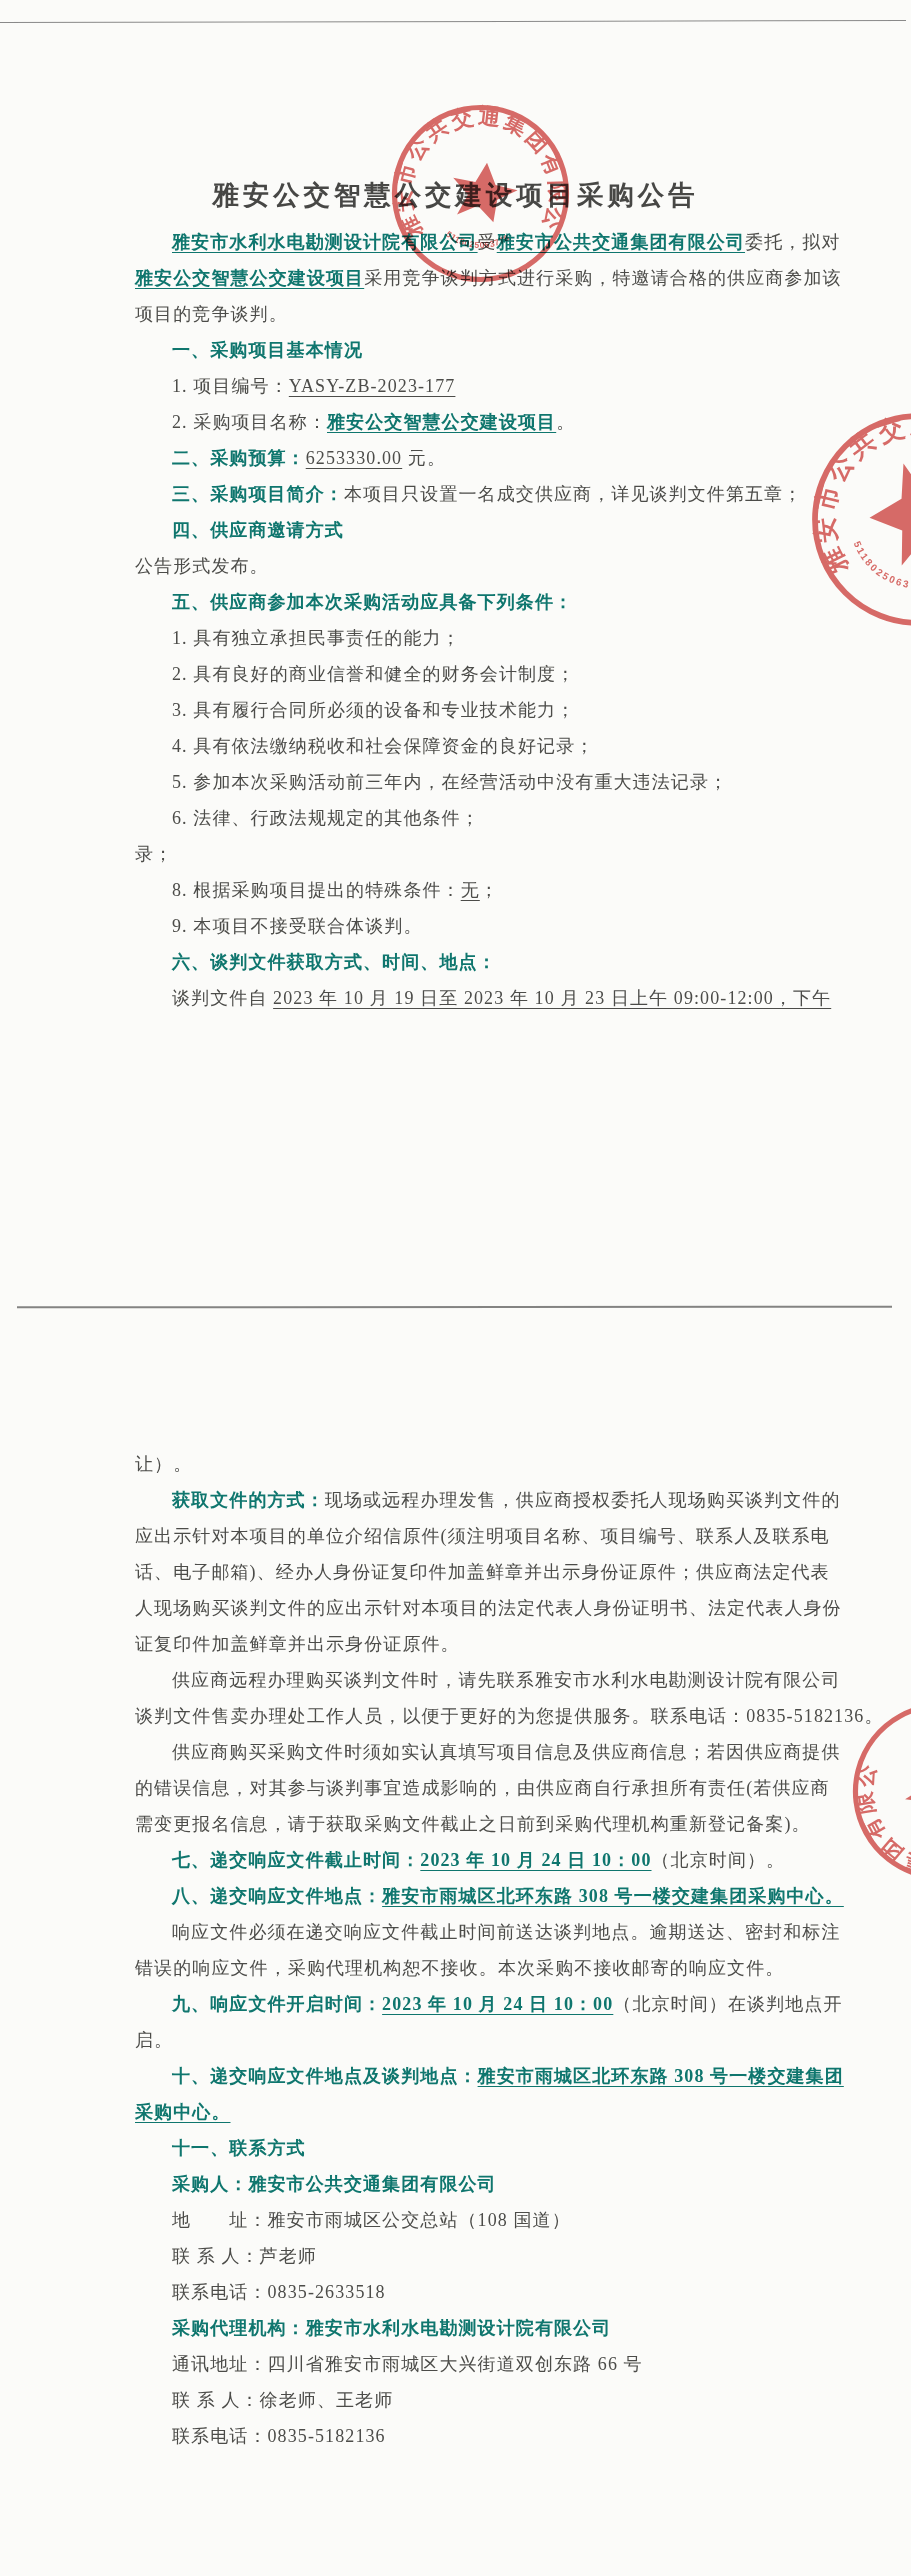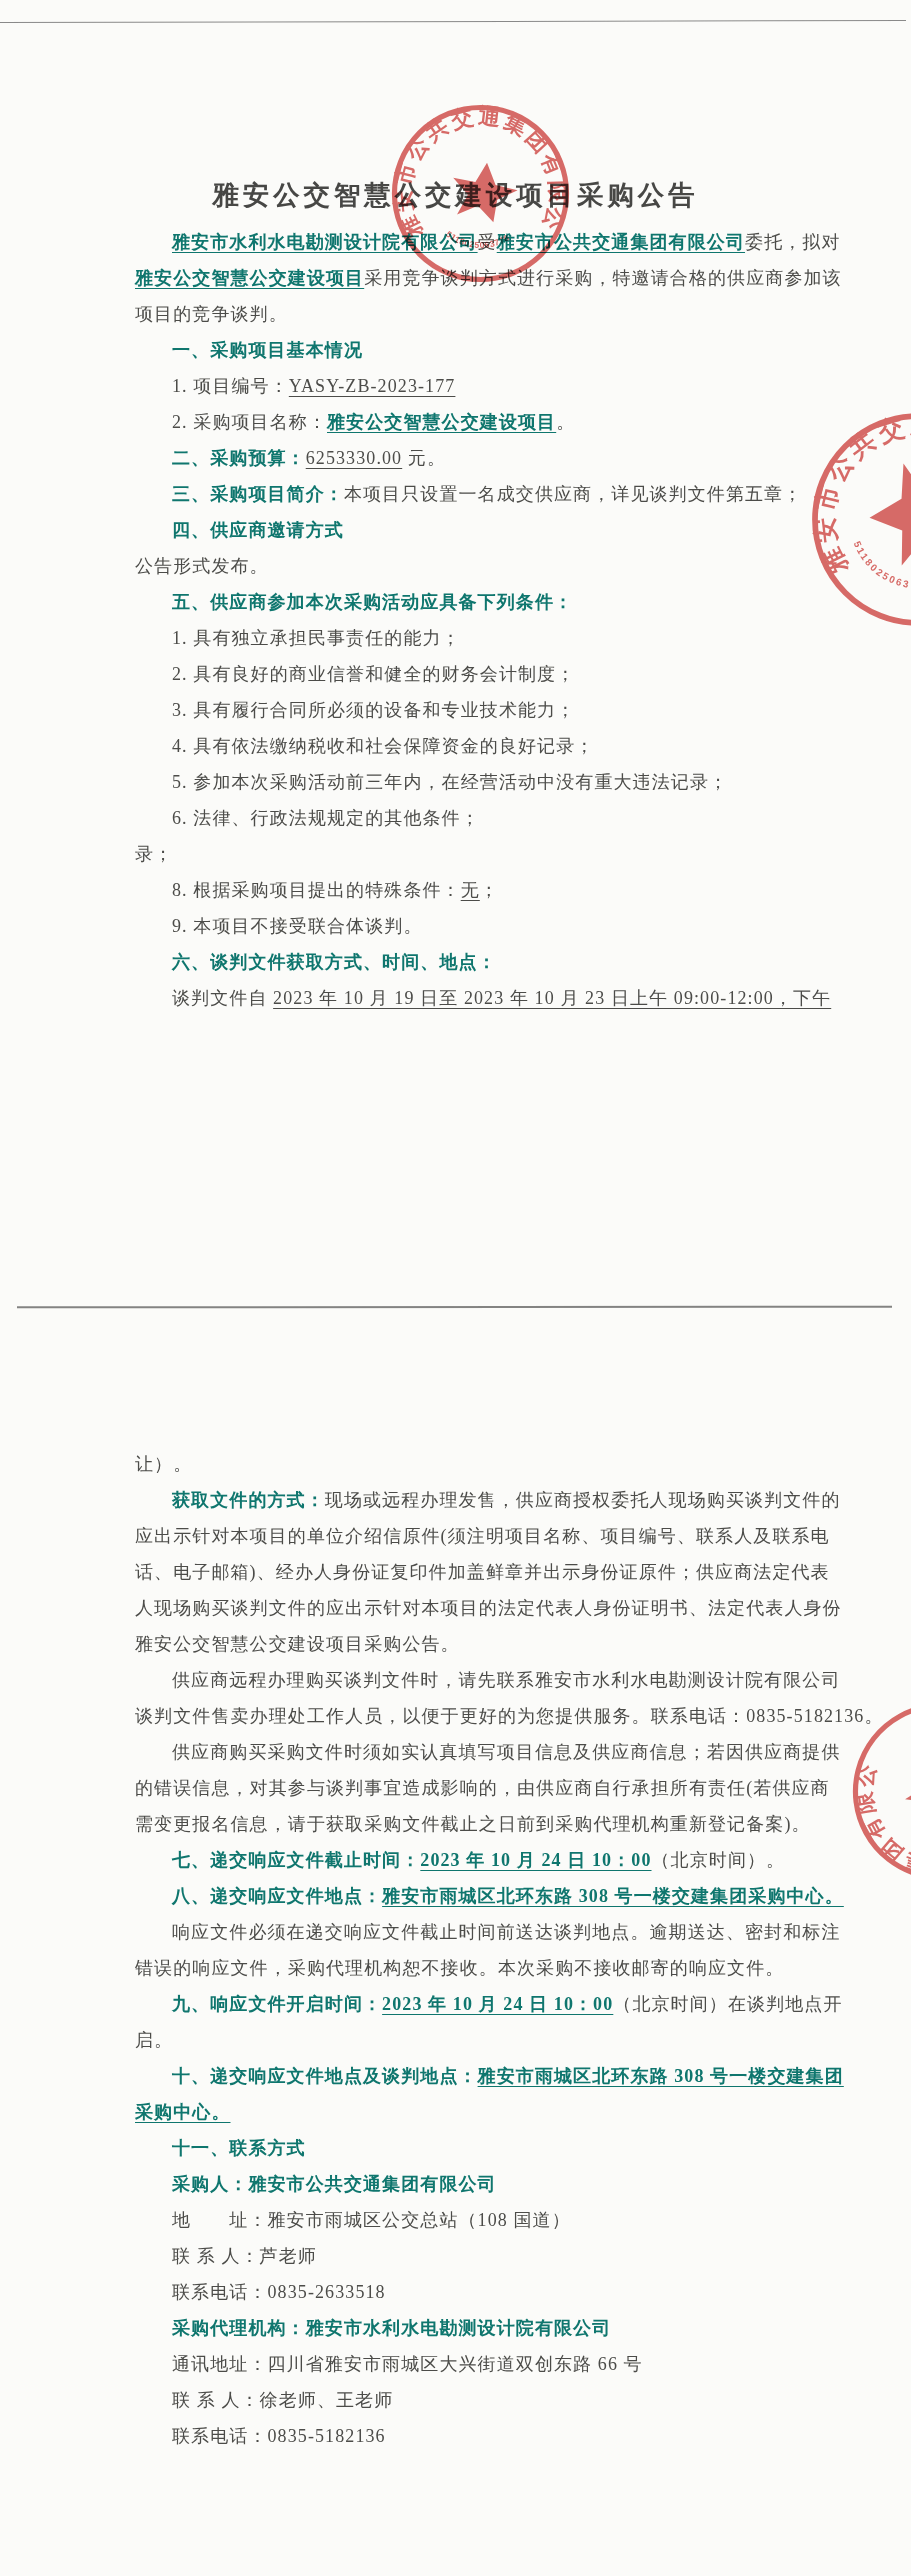--- a/index.html
+++ b/index.html
@@ -64,21 +64,21 @@
     <div class="line ind"><span class="seg">9. 本项目不接受联合体谈判。</span></div>
     <div class="line ind"><span class="seg b">六、谈判文件获取方式、时间、地点：</span></div>
     <div class="line ind"><span class="seg">谈判文件自 </span><span class="seg u">2023 年 10 月 19 日至 2023 年 10 月 23 日上午 09:00-12:00，下午</span></div>
   </div>
 <div class="page" id="page-2">
     <div class="line"><span class="seg">让）。</span></div>
     <div class="line ind"><span class="seg b">获取文件的方式：</span><span class="seg">现场或远程办理发售，供应商授权委托人现场购买谈判文件的</span></div>
     <div class="line"><span class="seg">应出示针对本项目的单位介绍信原件(须注明项目名称、项目编号、联系人及联系电</span></div>
     <div class="line"><span class="seg">话、电子邮箱)、经办人身份证复印件加盖鲜章并出示身份证原件；供应商法定代表</span></div>
     <div class="line"><span class="seg">人现场购买谈判文件的应出示针对本项目的法定代表人身份证明书、法定代表人身份</span></div>
-    <div class="line"><span class="seg">雅安公交智慧公交建设项目采购公告。</span></div>
+    <div class="line"><span class="seg">证复印件加盖鲜章并出示身份证原件。</span></div>
     <div class="line ind"><span class="seg">供应商远程办理购买谈判文件时，请先联系雅安市水利水电勘测设计院有限公司</span></div>
     <div class="line"><span class="seg">谈判文件售卖办理处工作人员，以便于更好的为您提供服务。联系电话：0835-5182136。</span></div>
     <div class="line ind"><span class="seg">供应商购买采购文件时须如实认真填写项目信息及供应商信息；若因供应商提供</span></div>
     <div class="line"><span class="seg">的错误信息，对其参与谈判事宜造成影响的，由供应商自行承担所有责任(若供应商</span></div>
     <div class="line"><span class="seg">需变更报名信息，请于获取采购文件截止之日前到采购代理机构重新登记备案)。</span></div>
     <div class="line ind"><span class="seg b">七、递交响应文件截止时间：</span><span class="seg b u">2023 年 10 月 24 日 10：00</span><span class="seg">（北京时间）。</span></div>
     <div class="line ind"><span class="seg b">八、递交响应文件地点：</span><span class="seg b u">雅安市雨城区北环东路 308 号一楼交建集团采购中心。</span></div>
     <div class="line ind"><span class="seg">响应文件必须在递交响应文件截止时间前送达谈判地点。逾期送达、密封和标注</span></div>
     <div class="line"><span class="seg">错误的响应文件，采购代理机构恕不接收。本次采购不接收邮寄的响应文件。</span></div>
     <div class="line ind"><span class="seg b">九、响应文件开启时间：</span><span class="seg b u">2023 年 10 月 24 日 10：00</span><span class="seg">（北京时间）在谈判地点开</span></div>

